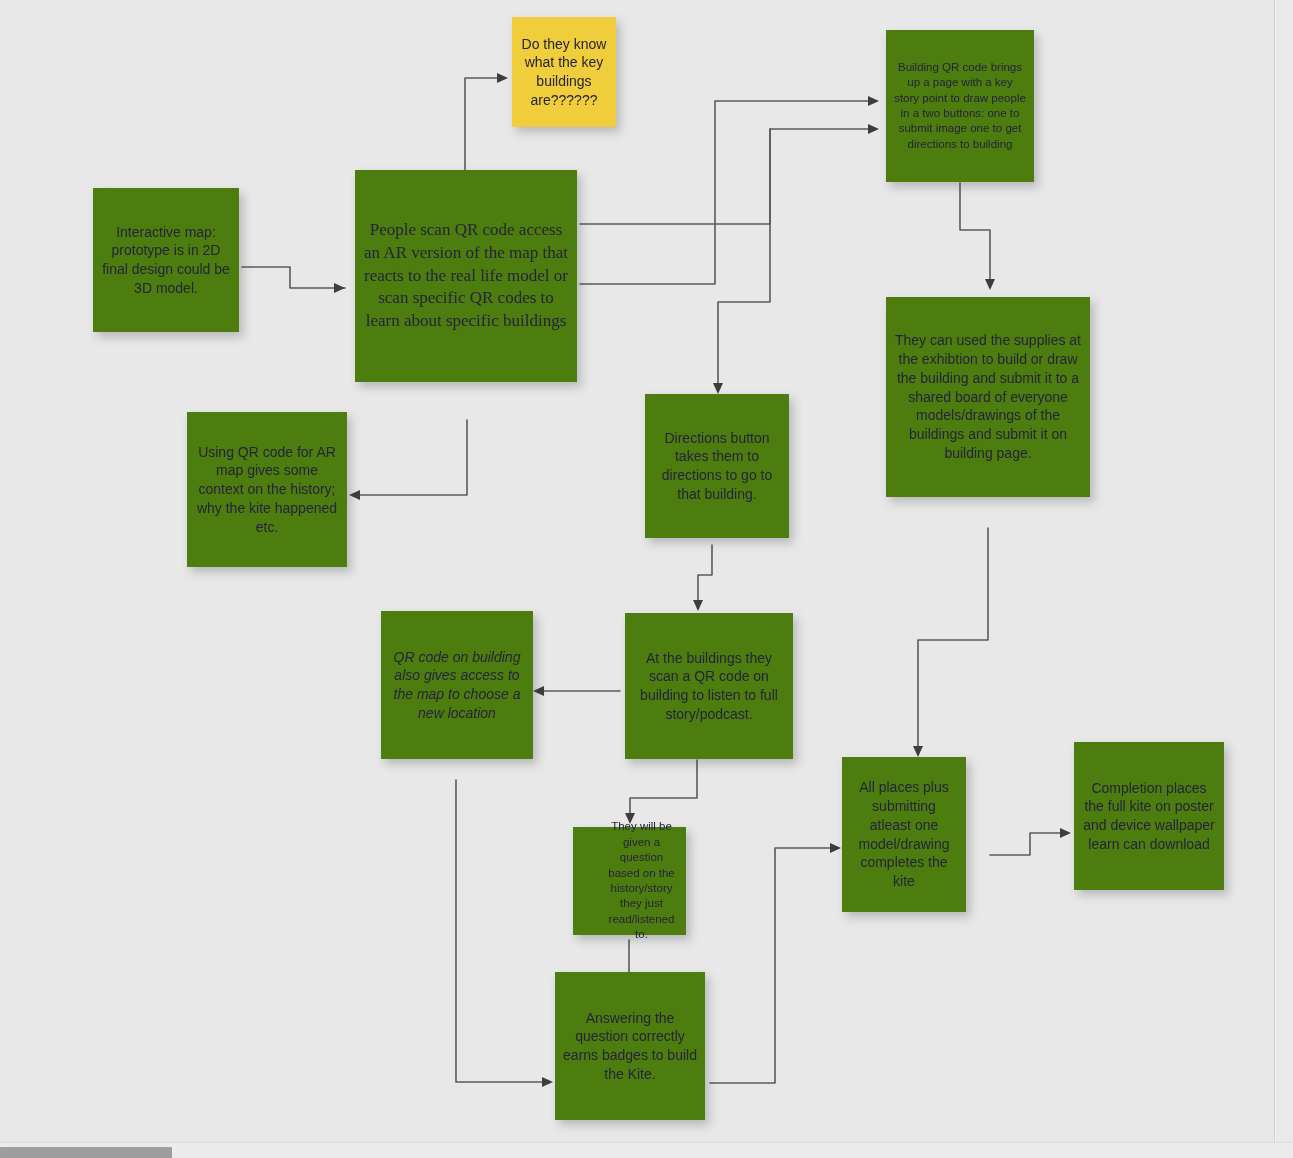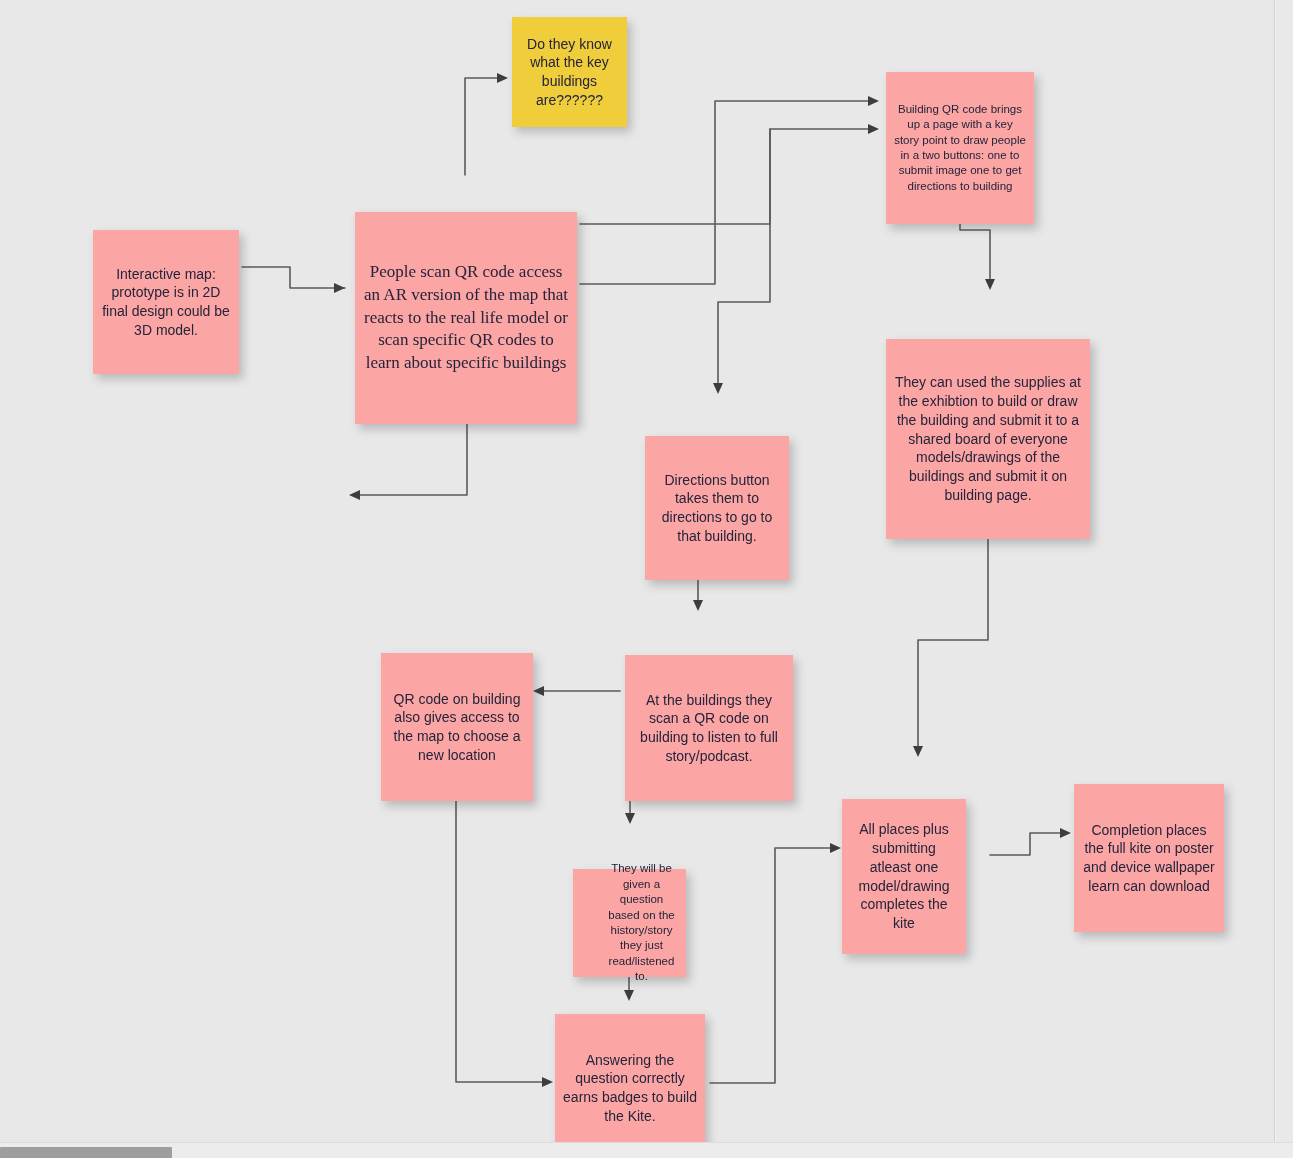--- a/index.html
+++ b/index.html
@@ -88,21 +88,21 @@
     align-items: center;
     justify-content: center;
     text-align: center;
     color: #24243a;
     line-height: 1.34;
     padding: 6px 8px;
     box-shadow: 4px 5px 9px rgba(60,60,70,0.28);
     white-space: pre-line;
     user-select: none;
   }
-  .note.purple { background: #fca5a5; margin-top: 42px; }
+  .note.purple { background: #4d7c0f; }
   .note.yellow { background: #f0cd3a; }
 
   .fs-sm   { font-size: 11.5px; }
   .fs-md   { font-size: 14px; }
   .fs-lg   { font-size: 14px; }
   .fs-xl   { font-size: 17px; font-family: Liberation Serif, serif; }
 </style>
 </head>
 <body>
 
@@ -184,30 +184,31 @@
       <path d="M 990 855 L 1030 855 L 1030 833 L 1066 833"></path>
       <polygon points="1071,833 1060,828 1060,838"></polygon>
     </g>
 
   </svg>
 
   <div class="note purple fs-md" style="left:93px; top:188px; width:146px; height:144px;">Interactive map: prototype is in 2D final design could be 3D model.</div>
 
   <div class="note purple fs-xl" style="left:355px; top:170px; width:222px; height:212px;">People scan QR code access an AR version of the map that reacts to the real life model or scan specific QR codes to learn about specific buildings</div>
 
-  <div class="note yellow fs-md" style="left:512px; top:17px; width:115px; height:110px;">Do they know what the key buildings are??????</div>
+  <div class="note yellow fs-md" style="left:512px; top:17px; width:104px; height:110px;">Do they know what the key buildings are??????</div>
 
   <div class="note purple fs-sm" style="left:886px; top:30px; width:148px; height:152px;">Building QR code brings up a page with a key story point to draw people in a two buttons: one to submit image one to  get directions to building</div>
 
   <div class="note purple fs-md" style="left:886px; top:297px; width:204px; height:200px;">They can used the supplies at the exhibtion to build or draw the building and submit it to a shared board of everyone models/drawings of the buildings and submit it on building page.</div>
 
+  <div class="note purple fs-md" style="left:187px; top:412px; width:160px; height:155px;">Using QR code for AR map gives some context on the history; why the kite happened etc.</div>
 
   <div class="note purple fs-lg" style="left:645px; top:394px; width:144px; height:144px;">Directions button takes them to directions to go to that building.</div>
 
-  <div class="note purple fs-md" style="left:381px; top:611px; width:152px; height:148px;">QR code on building also gives access to the map to choose a new location</div>
+  <div class="note purple fs-md" style="left:381px; top:611px; width:152px; height:148px;font-style:italic;">QR code on building also gives access to the map to choose a new location</div>
 
   <div class="note purple fs-md" style="left:625px; top:613px; width:168px; height:146px;">At the buildings they scan a QR code on building to listen to full story/podcast.</div>
 
   <div class="note purple fs-sm" style="left:573px; top:827px; width:113px; height:108px;padding-left:32px;">They will be given a question based on the history/story they just read/listened to.</div>
 
   <div class="note purple fs-lg" style="left:555px; top:972px; width:150px; height:148px;">Answering the question correctly earns badges to build the Kite.</div>
 
   <div class="note purple fs-md" style="left:842px; top:757px; width:124px; height:155px;">All places plus submitting atleast one model/drawing completes the kite</div>
 
   <div class="note purple fs-md" style="left:1074px; top:742px; width:150px; height:148px;">Completion places the full kite on poster and device wallpaper learn can download</div>

